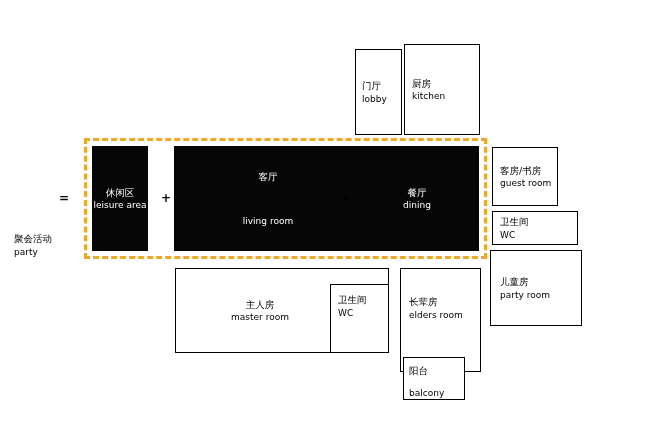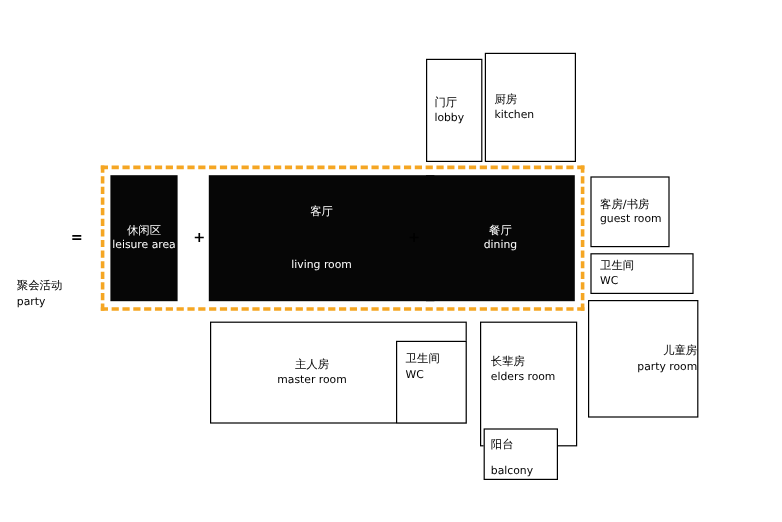--- a/index.html
+++ b/index.html
@@ -33,21 +33,21 @@
 
   .box {
     position:absolute; background:#ffffff; border:1px solid #000;
     display:flex; flex-direction:column; justify-content:center; align-items:flex-start;
     padding-left:7px;
   }
   .lobby    { left:355px; top:49px;  width:47px; height:86px; padding-left:6px; }
   .kitchen  { left:404px; top:44px;  width:76px; height:91px; }
   .guest    { left:492px; top:147px; width:66px; height:59px; }
   .wc-upper { left:492px; top:211px; width:86px; height:34px; }
-  .kids     { left:490px; top:250px; width:92px; height:98px; padding-left:9px;align-items:flex-end; }
+  .kids     { left:490px; top:250px; width:92px; height:76px; padding-left:9px; }
 
   .master {
     left:175px; top:268px; width:214px; height:85px;
     align-items:center; text-align:center; padding-left:4px; padding-right:48px;
   }
   .wc-master {
     left:330px; top:284px; width:59px; height:69px;
     justify-content:flex-start; padding-top:8px;
   }
   .elders {

